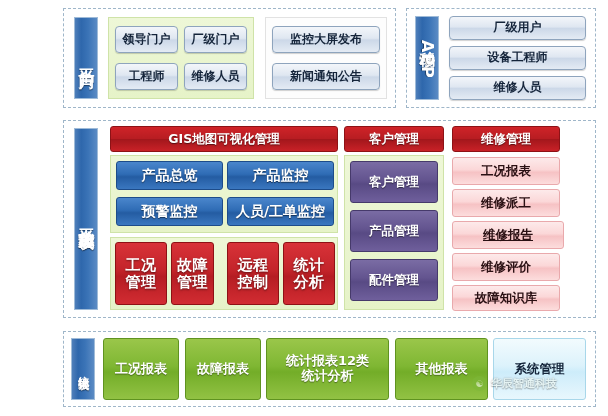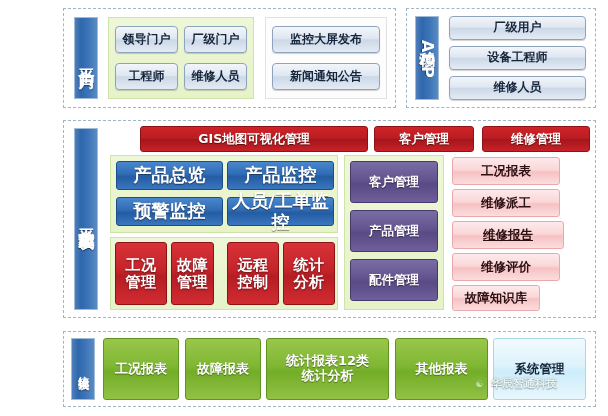--- a/index.html
+++ b/index.html
@@ -73,31 +73,30 @@
   }
 
   
   .btn-red-hdr{
     background:linear-gradient(180deg,#cf2328 0%,#b81d22 48%,#a3171c 52%,#c92127 100%);
     border:1px solid #8d1216;
     border-radius:3px;
     color:#ffffff;
     text-shadow:0 1px 1px rgba(0,0,0,.5);
     font-size:12.5px;
-    margin-left:30px;
   }
 
   
   .btn-blue{
     background:linear-gradient(180deg,#4a86cc 0%,#2f6cb5 45%,#245ca2 55%,#3a77c0 100%);
     border:1px solid #1d4c8a;
     border-radius:3px;
     color:#ffffff;
     text-shadow:0 1px 1px rgba(0,0,0,.5);
-    font-size:18px;
+    font-size:14px;
   }
 
   
   .btn-red-big{
     background:linear-gradient(180deg,#d83238 0%,#c3242a 45%,#b51d23 55%,#d22c32 100%);
     border:1px solid #8e1115;
     border-radius:3px;
     color:#ffffff;
     text-shadow:0 1px 2px rgba(0,0,0,.5);
     font-size:15px;
@@ -238,21 +237,21 @@
   <div class="box btn-purple" style="left:350px;top:161px;width:88px;height:42px;">客户管理</div>
   <div class="box btn-purple" style="left:350px;top:210px;width:88px;height:42px;">产品管理</div>
   <div class="box btn-purple" style="left:350px;top:259px;width:88px;height:42px;">配件管理</div>
 
   <div class="box btn-red-hdr" style="left:452px;top:126px;width:108px;height:26px;">维修管理</div>
 
   <div class="box btn-pink" style="left:452px;top:157px;width:108px;height:28px;">工况报表</div>
   <div class="box btn-pink" style="left:452px;top:189px;width:108px;height:28px;">维修派工</div>
   <div class="box btn-pink" style="left:452px;top:221px;width:112px;height:28px;text-decoration:underline;">维修报告</div>
   <div class="box btn-pink" style="left:452px;top:253px;width:108px;height:28px;">维修评价</div>
-  <div class="box btn-pink" style="left:452px;top:285px;width:88px;height:26px;text-align:center;">故障知识库</div>
+  <div class="box btn-pink" style="left:452px;top:285px;width:108px;height:26px;text-align:center;">故障知识库</div>
 
   <div class="section" style="left:63px;top:331px;width:533px;height:76px;"></div>
 
   <div class="vbar" style="left:71px;top:338px;width:24px;height:62px;">
     <span style="font-size:11px;">统计报表</span>
   </div>
 
   <div class="box btn-green" style="left:103px;top:338px;width:76px;height:62px;">工况报表</div>
   <div class="box btn-green" style="left:185px;top:338px;width:76px;height:62px;">故障报表</div>
   <div class="box btn-green" style="left:266px;top:338px;width:123px;height:62px;padding:0 16px;">统计报表12类统计分析</div>

